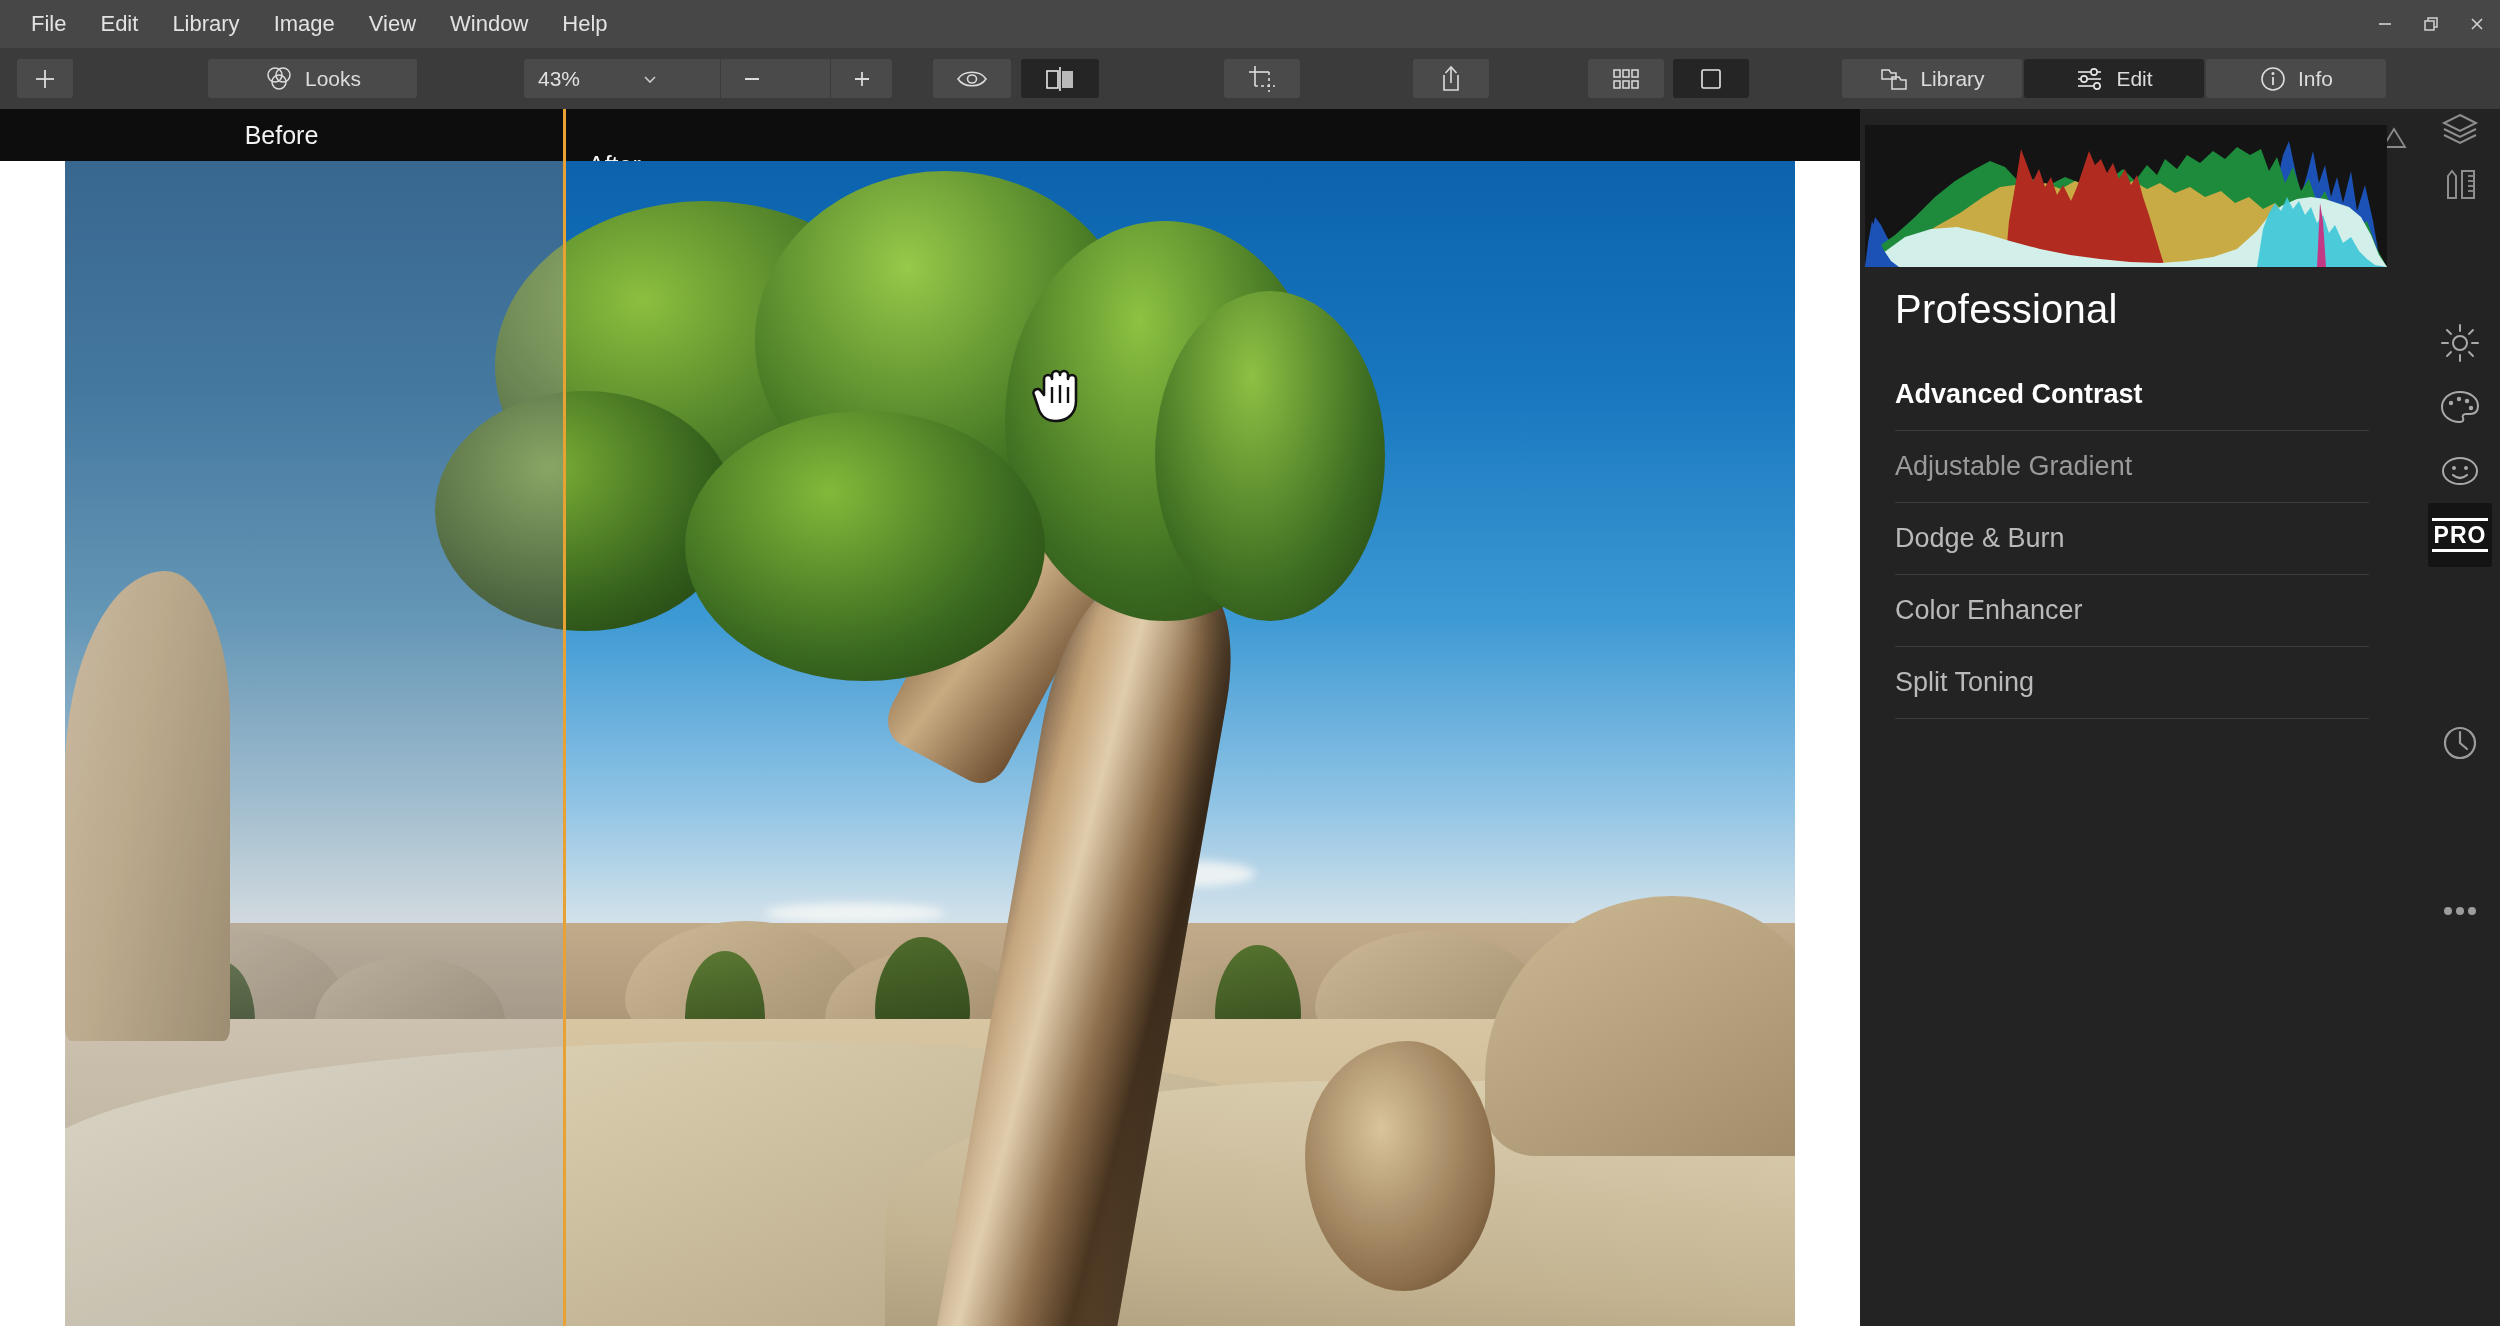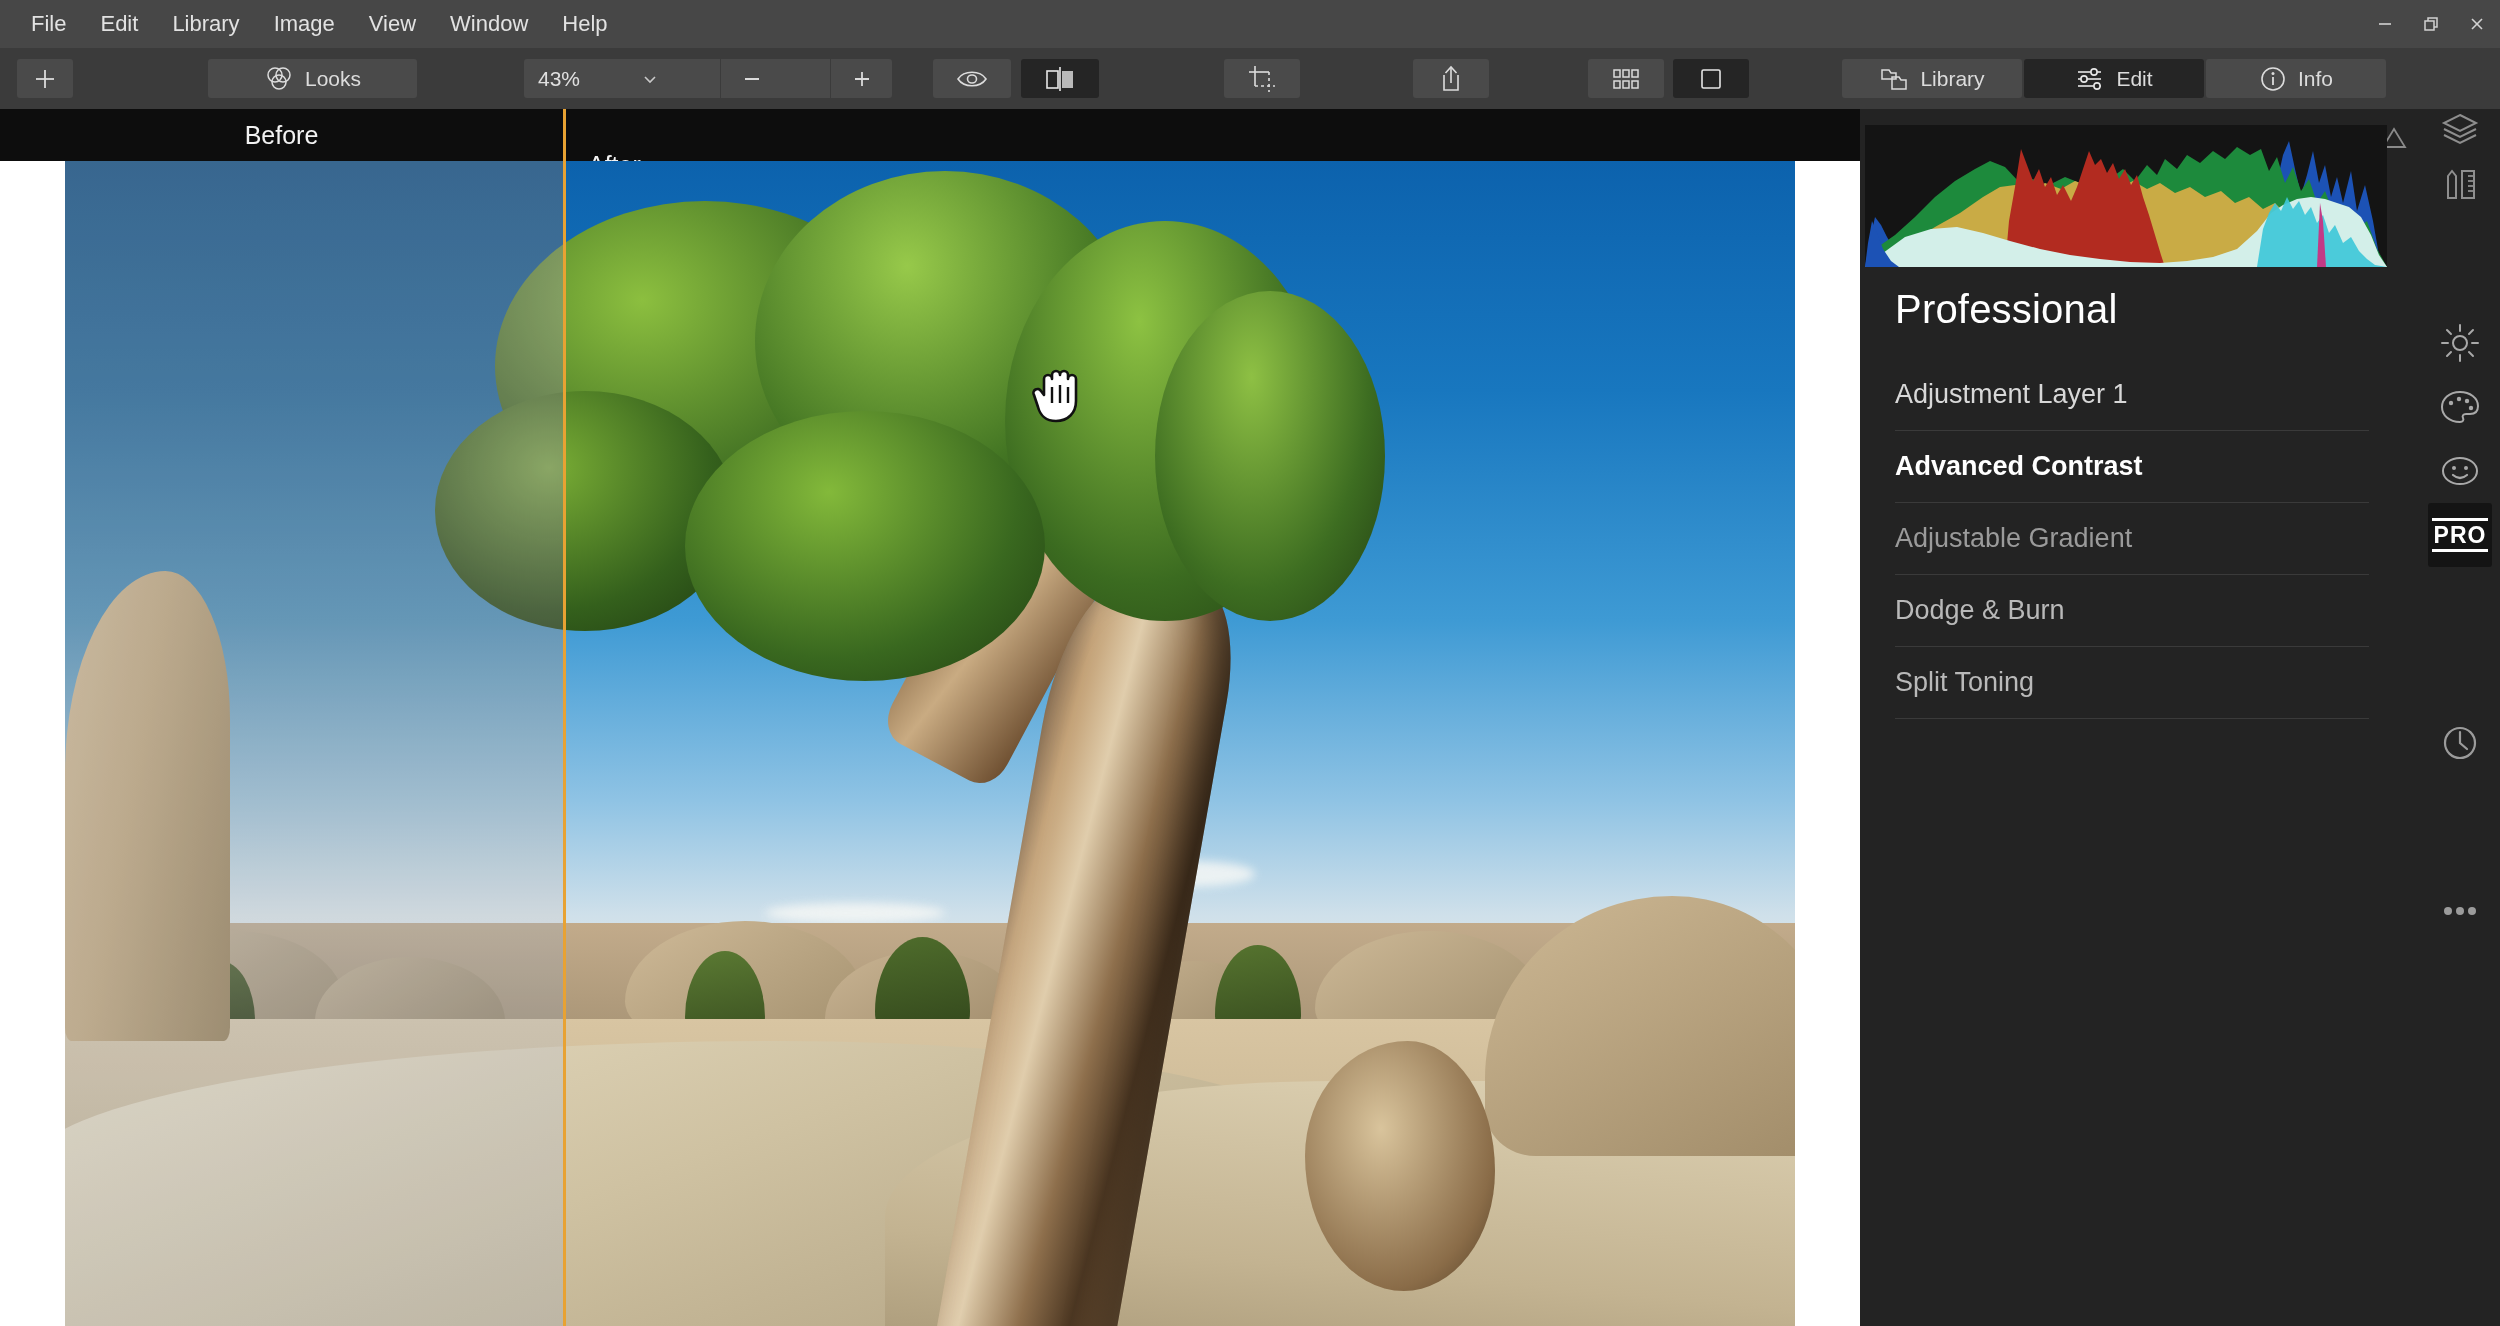--- a/index.html
+++ b/index.html
@@ -425,31 +425,31 @@
           <path d="M452,142 L455,78 L458,96 L461,142 Z" fill="#c23a86"></path>
 
           <path d="M0,142 L3,118 L7,96 L12,108 L18,124 L26,136 L34,142 Z" fill="#1c52b5"></path>
         </svg>
       </div>
     </div>
 
     <div class="panel-title">Professional</div>
 
     <div class="filters">
-      <div class="filter-row head">
-        <span>Adjustment Layer 1</span>
-      </div>
       <div class="filter-row selected">
         <span>Advanced Contrast</span>
       </div>
       <div class="filter-row dim">
         <span>Adjustable Gradient</span>
       </div>
       <div class="filter-row">
         <span>Dodge &amp; Burn</span>
+      </div>
+      <div class="filter-row">
+        <span>Color Enhancer</span>
       </div>
       <div class="filter-row">
         <span>Split Toning</span>
       </div>
     </div>
   </div>
 
   <div class="rail">
 
     <div class="rail-btn" style="top:-13px;">

